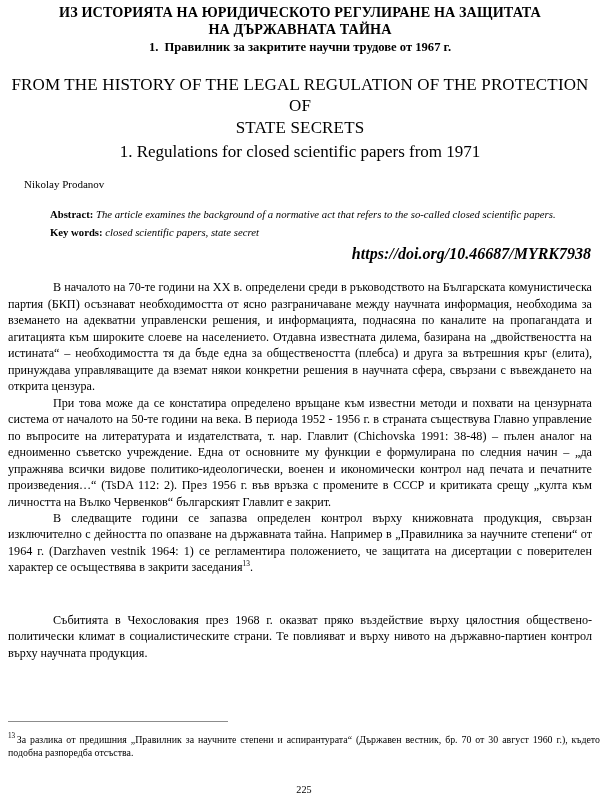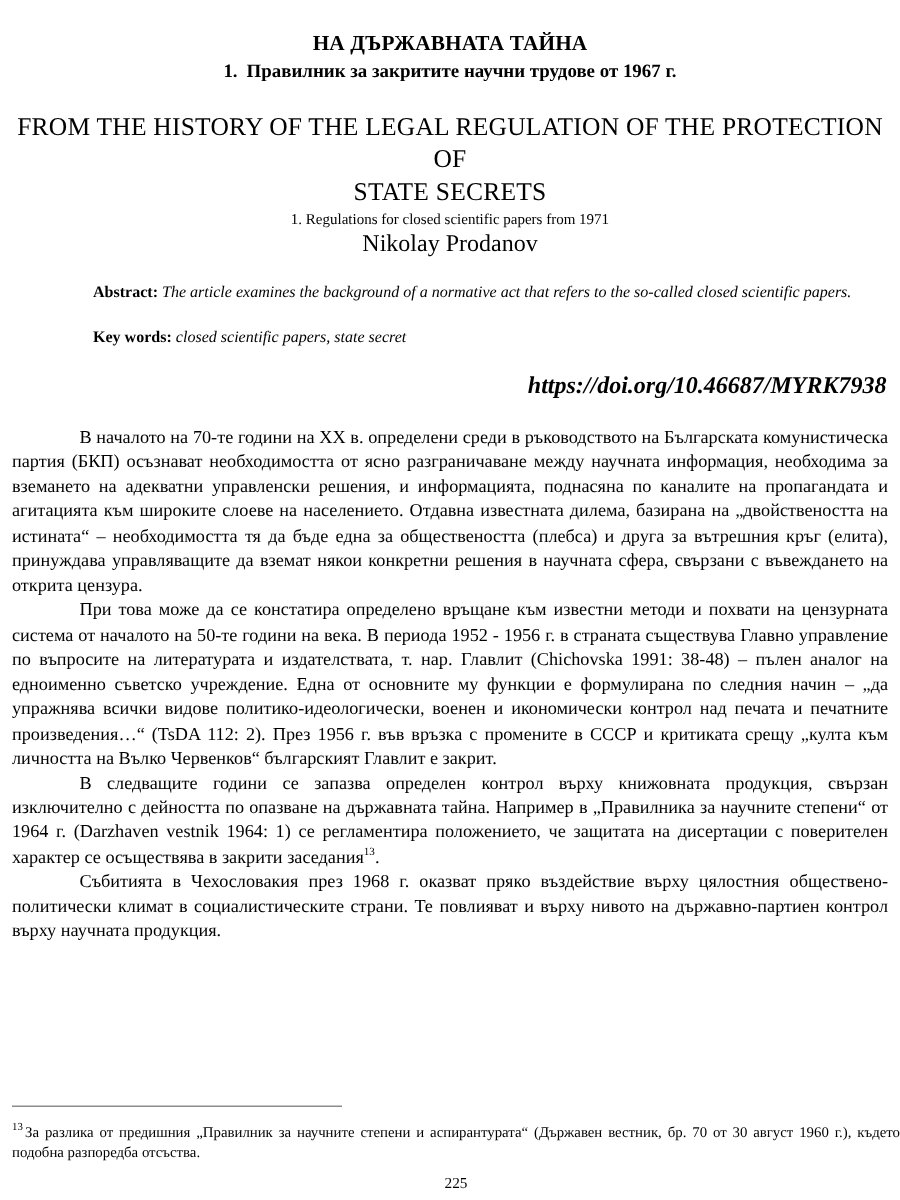--- a/index.html
+++ b/index.html
@@ -52,40 +52,39 @@
 
   .title-en {
     font-size: 17px;
     font-weight: normal;
     text-align: center;
     line-height: 1.24;
     margin: 19px 0 0 0;
     letter-spacing: 0.15px;
   }
   .subtitle-en {
-    font-size: 10px;
+    font-size: 17px;
     text-align: center;
     line-height: 1.26;
     margin: 3px 0 0 0;
   }
   .author-en {
-    font-size: 16px;
-    text-align: center;
+    font-size: 11px;
     line-height: 1.26;
-    margin: 0;
+    margin: 16px;
   }
 
   
   .abstract-block {
     margin: 14px 0 0 0;
     font-size: 10.7px;
     line-height: 1.28;
     text-align: justify;
   }
-  .abstract-block p { margin: 16px; }
+  .abstract-block p { margin: 4px; }
   .abstract-line { text-indent: 38px; }
   .lbl { font-weight: bold; font-style: normal; }
   .ital { font-style: italic; }
 
   .keywords-line {
     text-indent: 38px;
     font-size: 10.7px;
     line-height: 1.3;
     margin-top: 1px;
   }
@@ -104,21 +103,21 @@
     margin-top: 16px;
     font-size: 12.15px;
     line-height: 1.355;
     text-align: justify;
   }
   .body-text p {
     margin: 0;
     text-indent: 45px;
     text-align: justify;
   }
-  .body-text p.last-para { margin-bottom: 0; }
+  .body-text p.last-para { margin-bottom: 0; margin-top: 36px; }
 
   
   .footnote-area {
     position: absolute;
     left: 8px;
     right: 0;
     bottom: 0;
   }
   .footnote-rule {
     width: 220px;
@@ -134,35 +133,35 @@
   }
   .footnote-text sup {
     font-size: 7.2px;
     vertical-align: super;
     line-height: 0;
     margin-right: 1.5px;
   }
   .page-number {
     text-align: center;
     font-size: 10.2px;
-    margin: 9px 0 5px 0;
+    margin: 25px 0 5px 0;
   }
   sup.fn-ref {
     font-size: 7.4px;
     vertical-align: super;
     line-height: 0;
   }
 </style>
 </head>
 <body>
 
 <div class="page">
 
   <h1 class="title-main">
-    <br>
+    <span>ИЗ ИСТОРИЯТА НА ЮРИДИЧЕСКОТО РЕГУЛИРАНЕ НА ЗАЩИТАТА</span><br>
     <span>НА ДЪРЖАВНАТА ТАЙНА</span>
   </h1>
 
   <div class="title-sub">
     <span class="num">1.</span><span>Правилник за закритите научни трудове от 1967 г.</span>
   </div>
 
 
   <div class="title-en">
     <span>FROM THE HISTORY OF THE LEGAL REGULATION OF THE PROTECTION OF</span><br>

